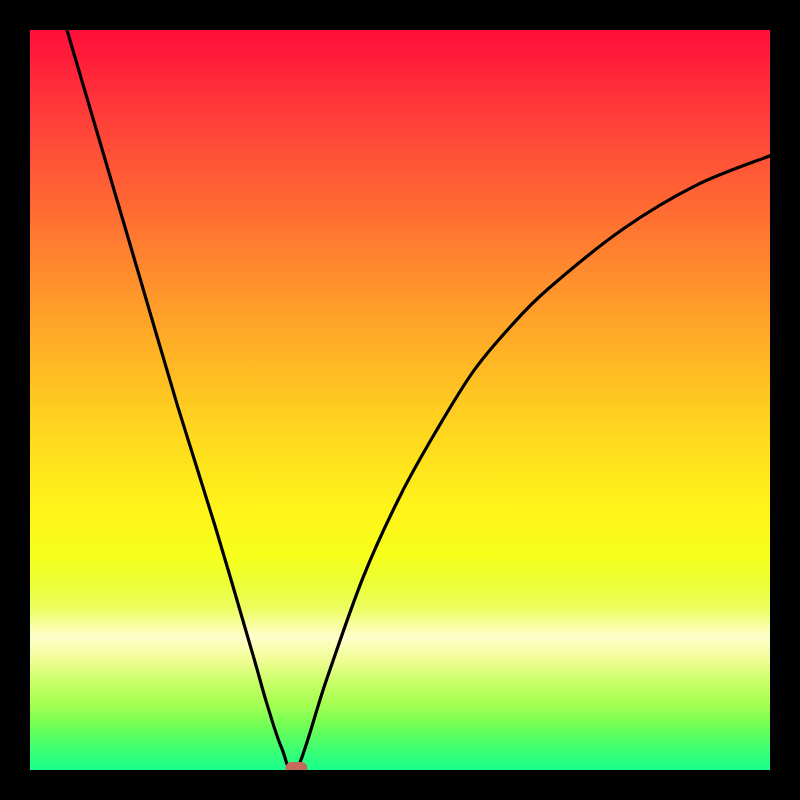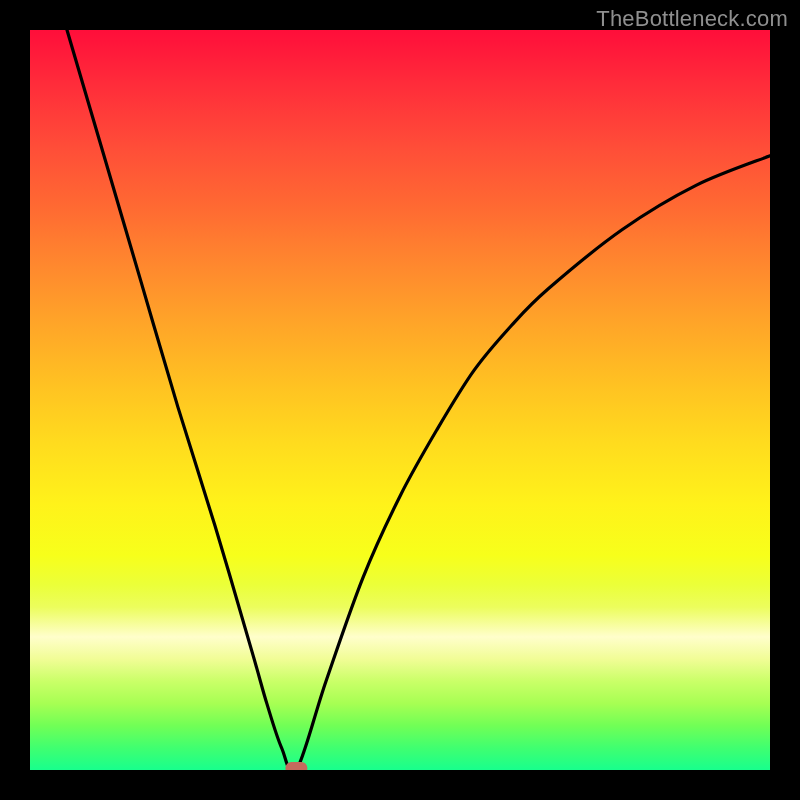--- a/index.html
+++ b/index.html
@@ -67,15 +67,14 @@
 
 <div class="frame">
 
   <div class="plot-area">
     <svg class="curve" viewBox="0 0 740 740" preserveAspectRatio="none">
       <path id="curve-path" fill="none" stroke="#000" stroke-width="3.2" stroke-linecap="round" stroke-linejoin="round" d="M 37.00 0.00 C 43.17 20.97, 61.67 83.87, 74.00 125.80 C 86.33 167.73, 98.67 209.67, 111.00 251.60 C 123.33 293.53, 135.67 336.70, 148.00 377.40 C 160.33 418.10, 172.67 455.10, 185.00 495.80 C 197.33 536.50, 213.37 592.00, 222.00 621.60 C 230.63 651.20, 231.87 657.37, 236.80 673.40 C 241.73 689.43, 246.67 706.70, 251.60 717.80 C 256.53 728.90, 259.00 751.10, 266.40 740.00 C 273.80 728.90, 284.90 683.27, 296.00 651.20 C 307.10 619.13, 320.67 578.43, 333.00 547.60 C 345.33 516.77, 357.67 490.87, 370.00 466.20 C 382.33 441.53, 394.67 420.57, 407.00 399.60 C 419.33 378.63, 431.67 357.67, 444.00 340.40 C 456.33 323.13, 468.67 309.57, 481.00 296.00 C 493.33 282.43, 499.50 275.03, 518.00 259.00 C 536.50 242.97, 567.33 217.07, 592.00 199.80 C 616.67 182.53, 641.33 167.73, 666.00 155.40 C 690.67 143.07, 727.67 130.73, 740.00 125.80"></path>
       <rect id="min-marker" rx="6" ry="6" width="22" height="12" fill="#c46a5d" x="255.40" y="732.00"></rect>
     </svg>
   </div>
 
-  <div class="attribution">TheBottleneck.com</div>
 
 </div>
 
 </body></html>

